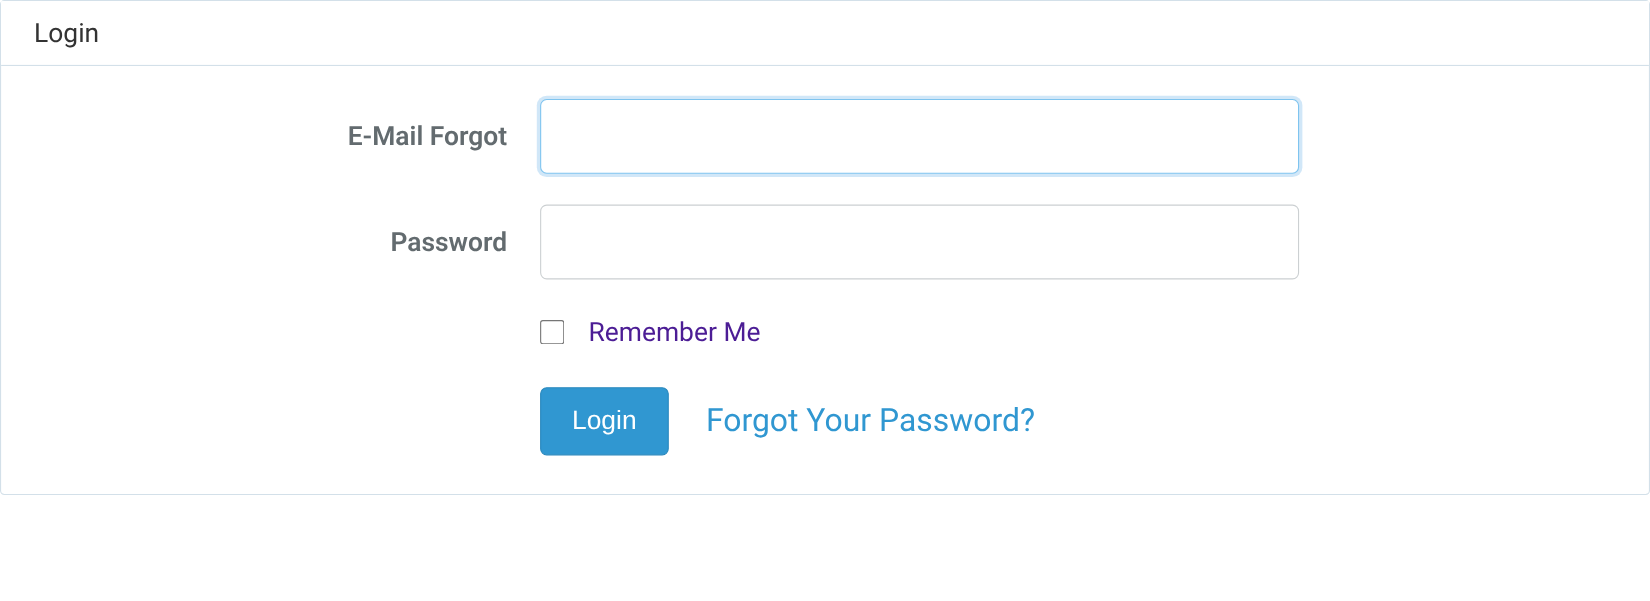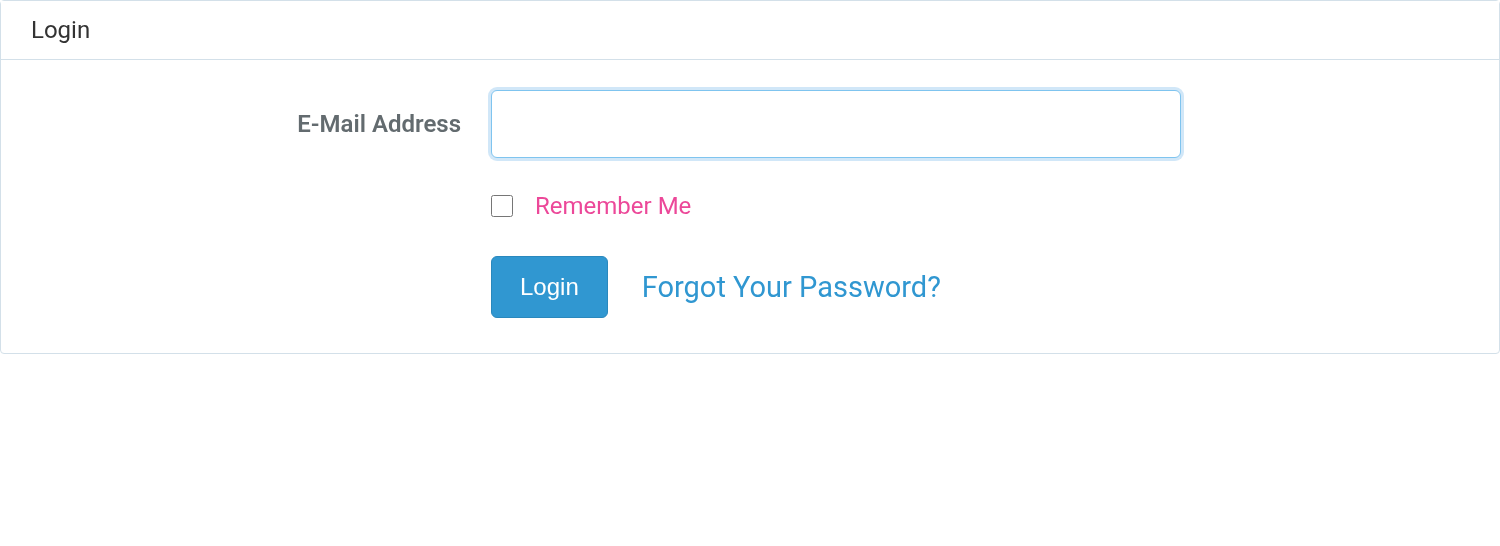--- a/index.html
+++ b/index.html
@@ -68,21 +68,21 @@
       padding: 6px 0 8px 0;
     }
     .checkbox-input {
       width: 22px;
       height: 22px;
       border: 1px solid #ccc;
       border-radius: 4px;
       cursor: pointer;
     }
     .checkbox-label {
-      color: #ec4899;
+      color: #4c1d95;
       font-size: 24px;
       cursor: pointer;
     }
     .button-row {
       flex: 0 0 690px;
       display: flex;
       align-items: center;
       gap: 34px;
     }
     .btn-primary {
@@ -108,26 +108,32 @@
     }
   </style>
 </head>
 <body>
 
 <div class="panel">
   <div class="panel-heading">Login</div>
   <div class="panel-body">
 
     <div class="form-group">
-      <label class="form-label">E-Mail Address</label>
+      <label class="form-label">E-Mail Forgot</label>
       <div class="form-control-wrapper">
         <input type="email" class="form-control focused" value="" style="">
       </div>
     </div>
 
+    <div class="form-group">
+      <label class="form-label">Password</label>
+      <div class="form-control-wrapper">
+        <input type="password" class="form-control" value="" style="">
+      </div>
+    </div>
 
     <div class="form-group">
       <div class="spacer-col"></div>
       <div class="checkbox-wrapper">
         <input type="checkbox" class="checkbox-input" id="rm" style="">
         <label for="rm" class="checkbox-label">Remember Me</label>
       </div>
     </div>
 
     <div class="form-group no-bottom-margin">

